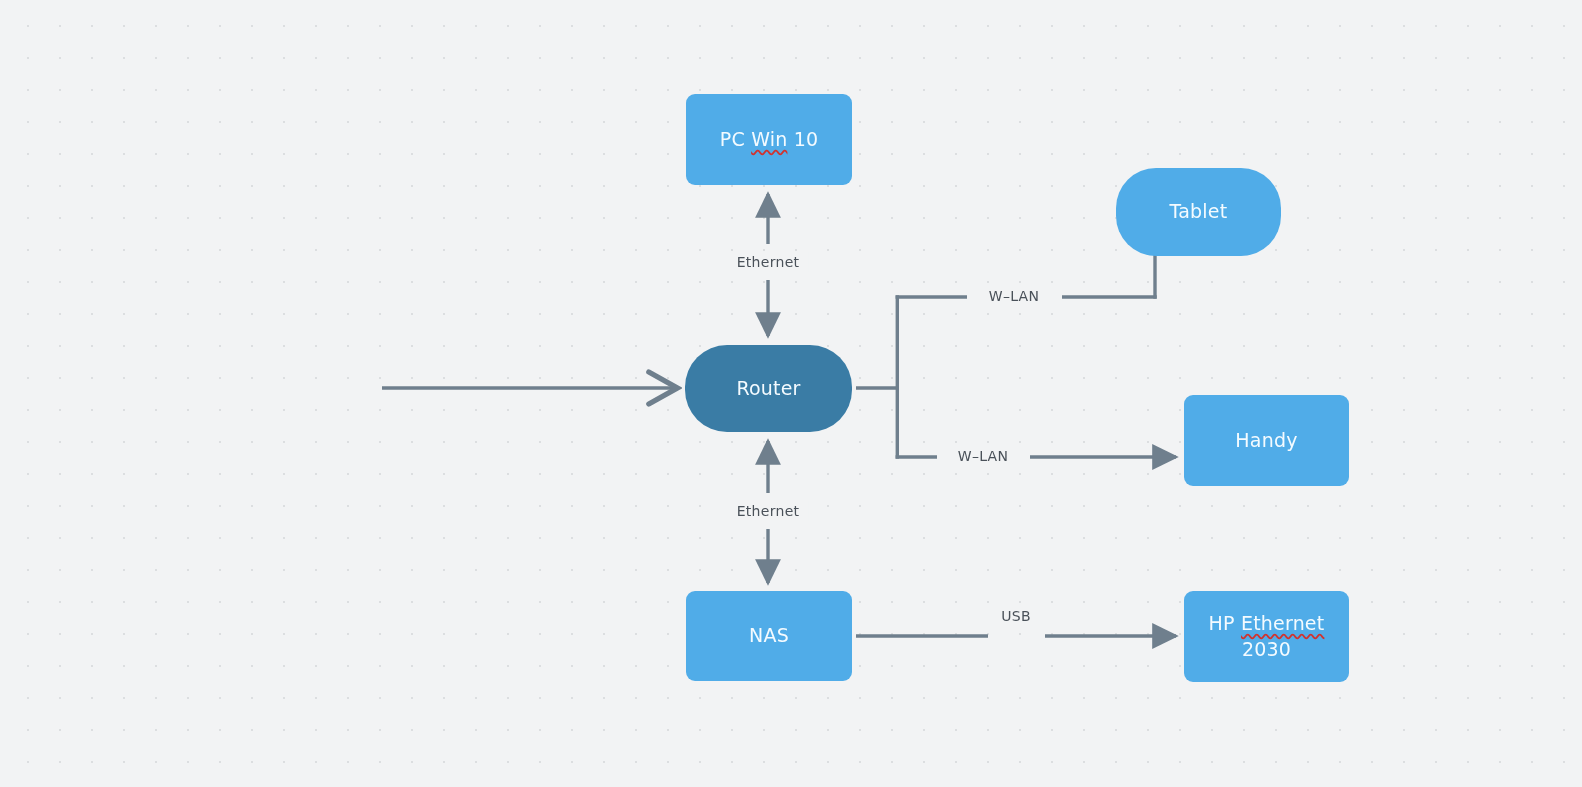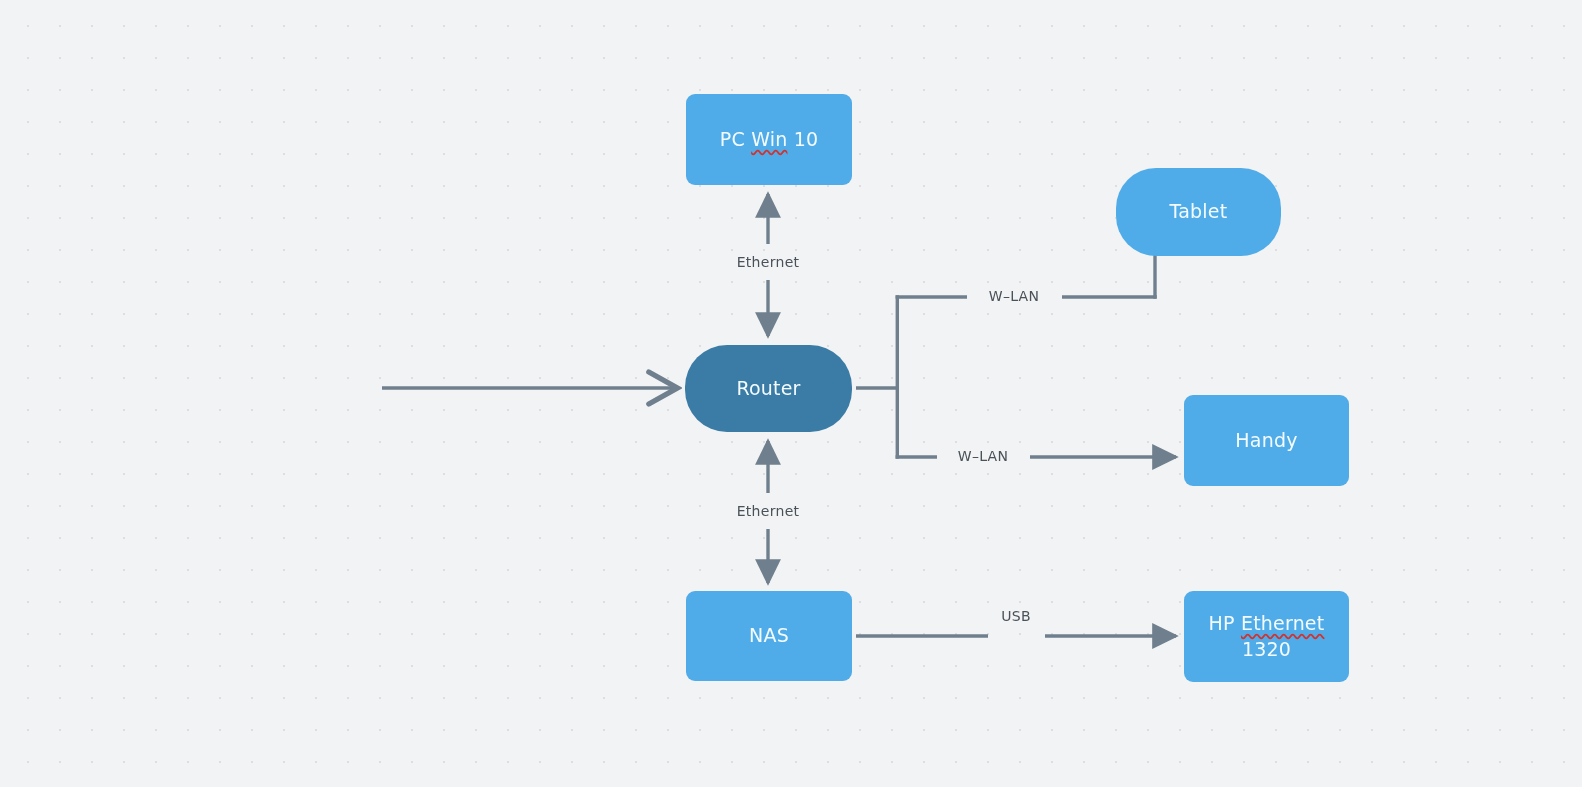--- a/index.html
+++ b/index.html
@@ -134,21 +134,21 @@
 
   <div class="node light" style="left:1184px; top:395px; width:165px; height:91px; border-radius:9px;">
     <span class="node-label">Handy</span>
   </div>
 
   <div class="node light" style="left:686px; top:591px; width:166px; height:90px; border-radius:9px;">
     <span class="node-label">NAS</span>
   </div>
 
   <div class="node light" style="left:1184px; top:591px; width:165px; height:91px; border-radius:9px;">
-    <span class="node-label"><span>HP </span><span class="misspell">Ethernet</span><br><span>1320</span></span>
+    <span class="node-label"><span>HP </span><span class="misspell">Ethernet</span><br><span>2030</span></span>
   </div>
 
   <div class="edge-label" style="left:768px; top:262px;">Ethernet</div>
 
   <div class="edge-label" style="left:768px; top:511px;">Ethernet</div>
 
   <div class="edge-label" style="left:1014px; top:296px;">W–LAN</div>
 
   <div class="edge-label" style="left:983px; top:456px;">W–LAN</div>
 

